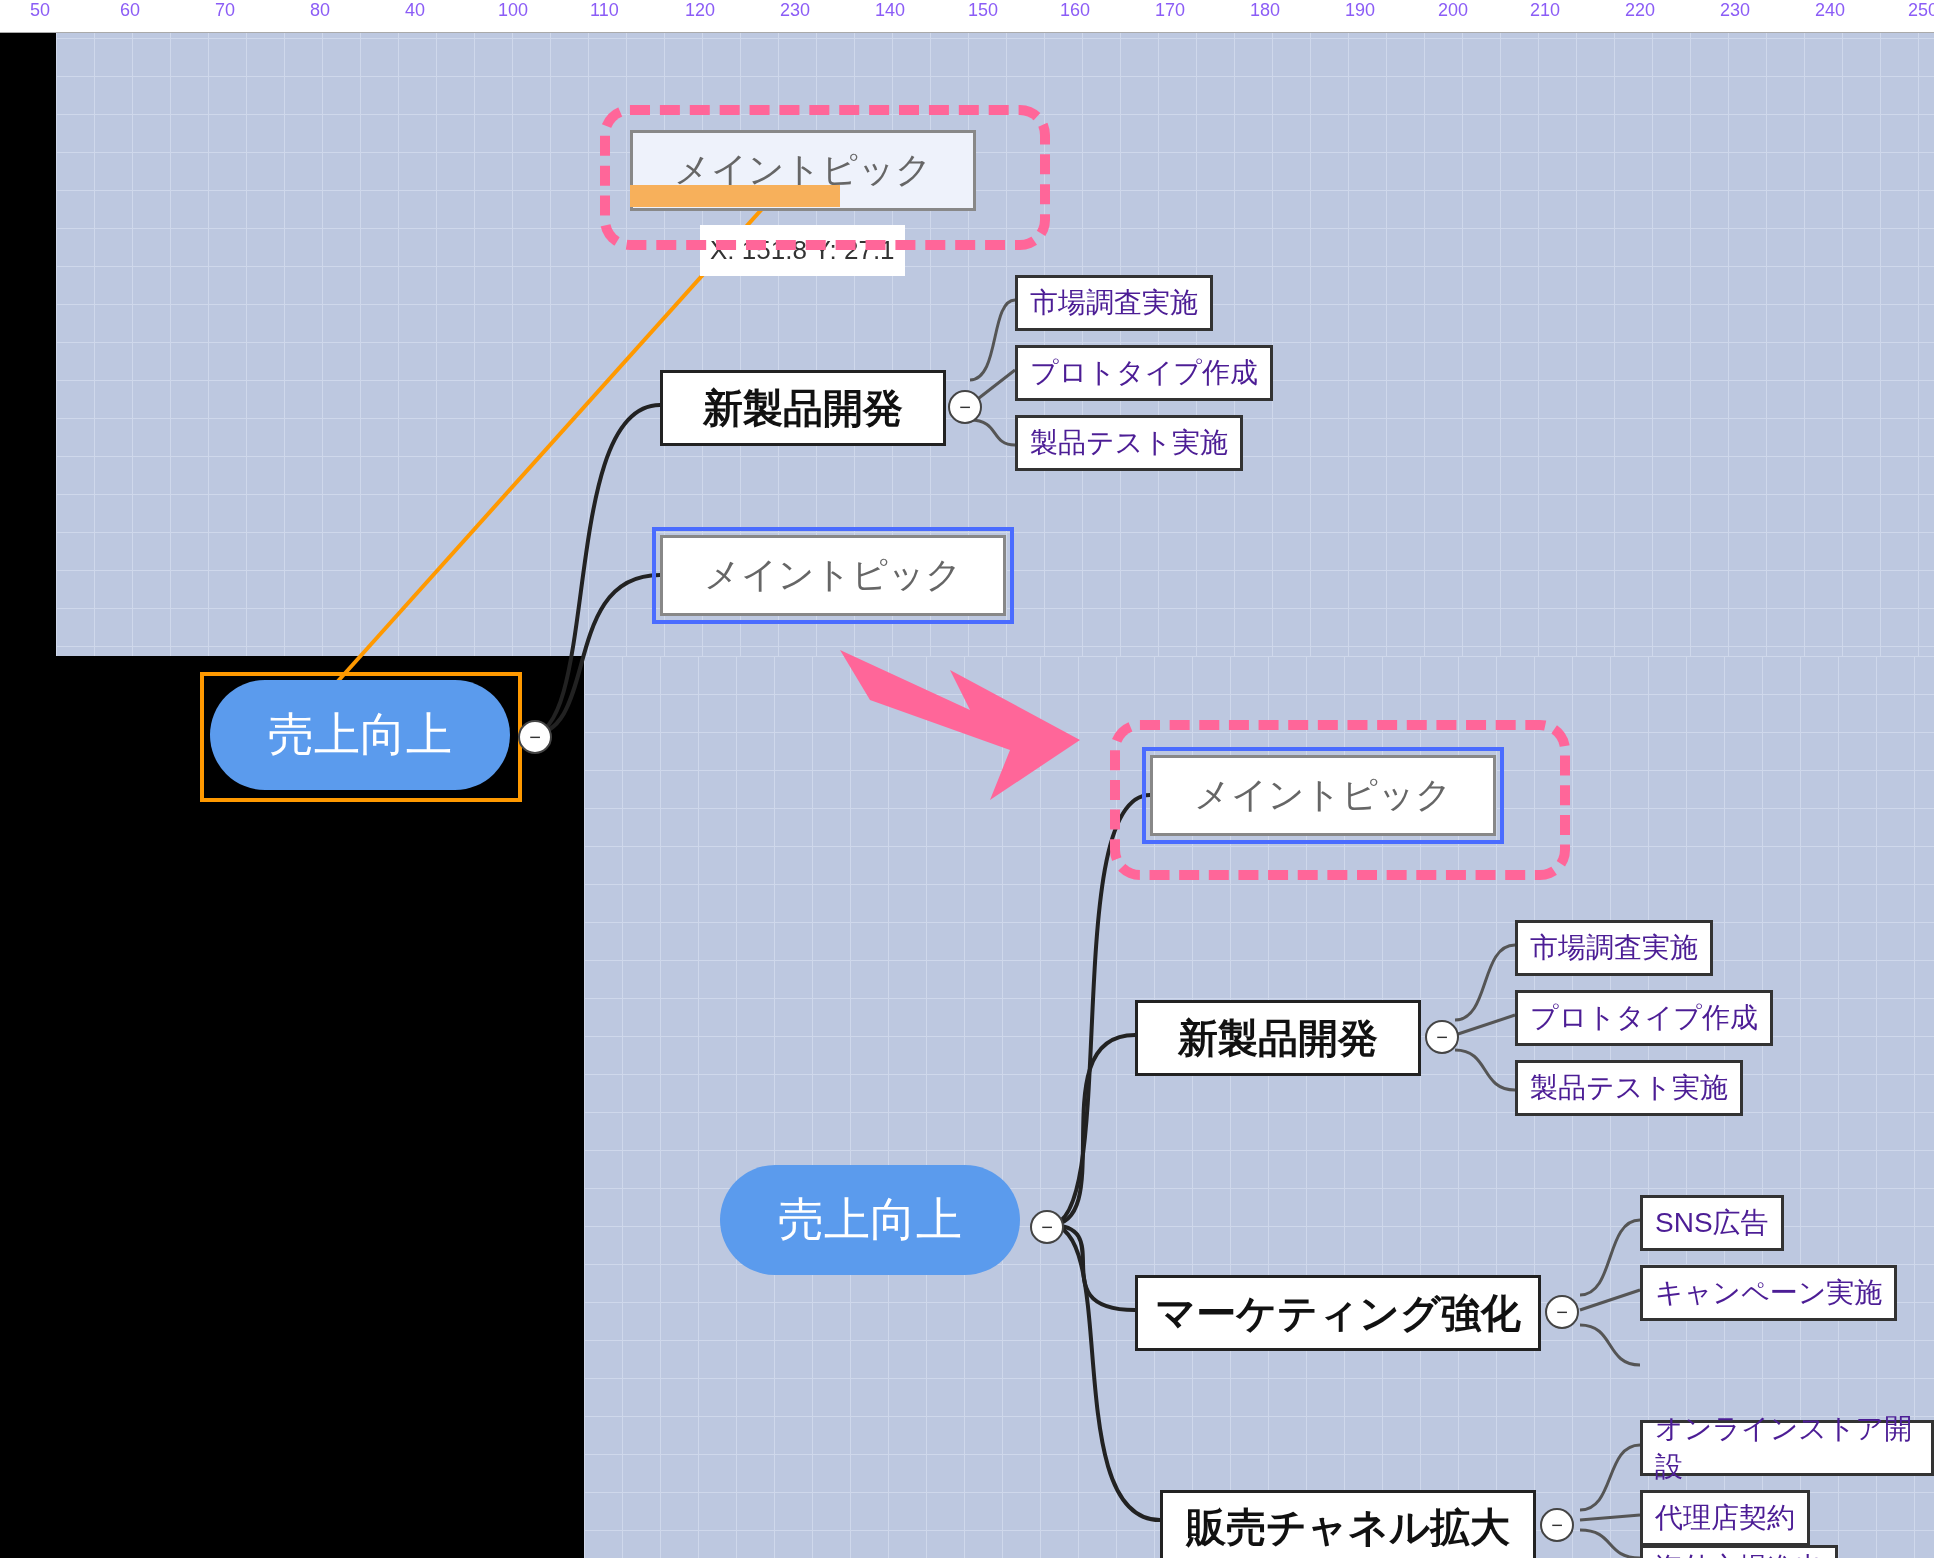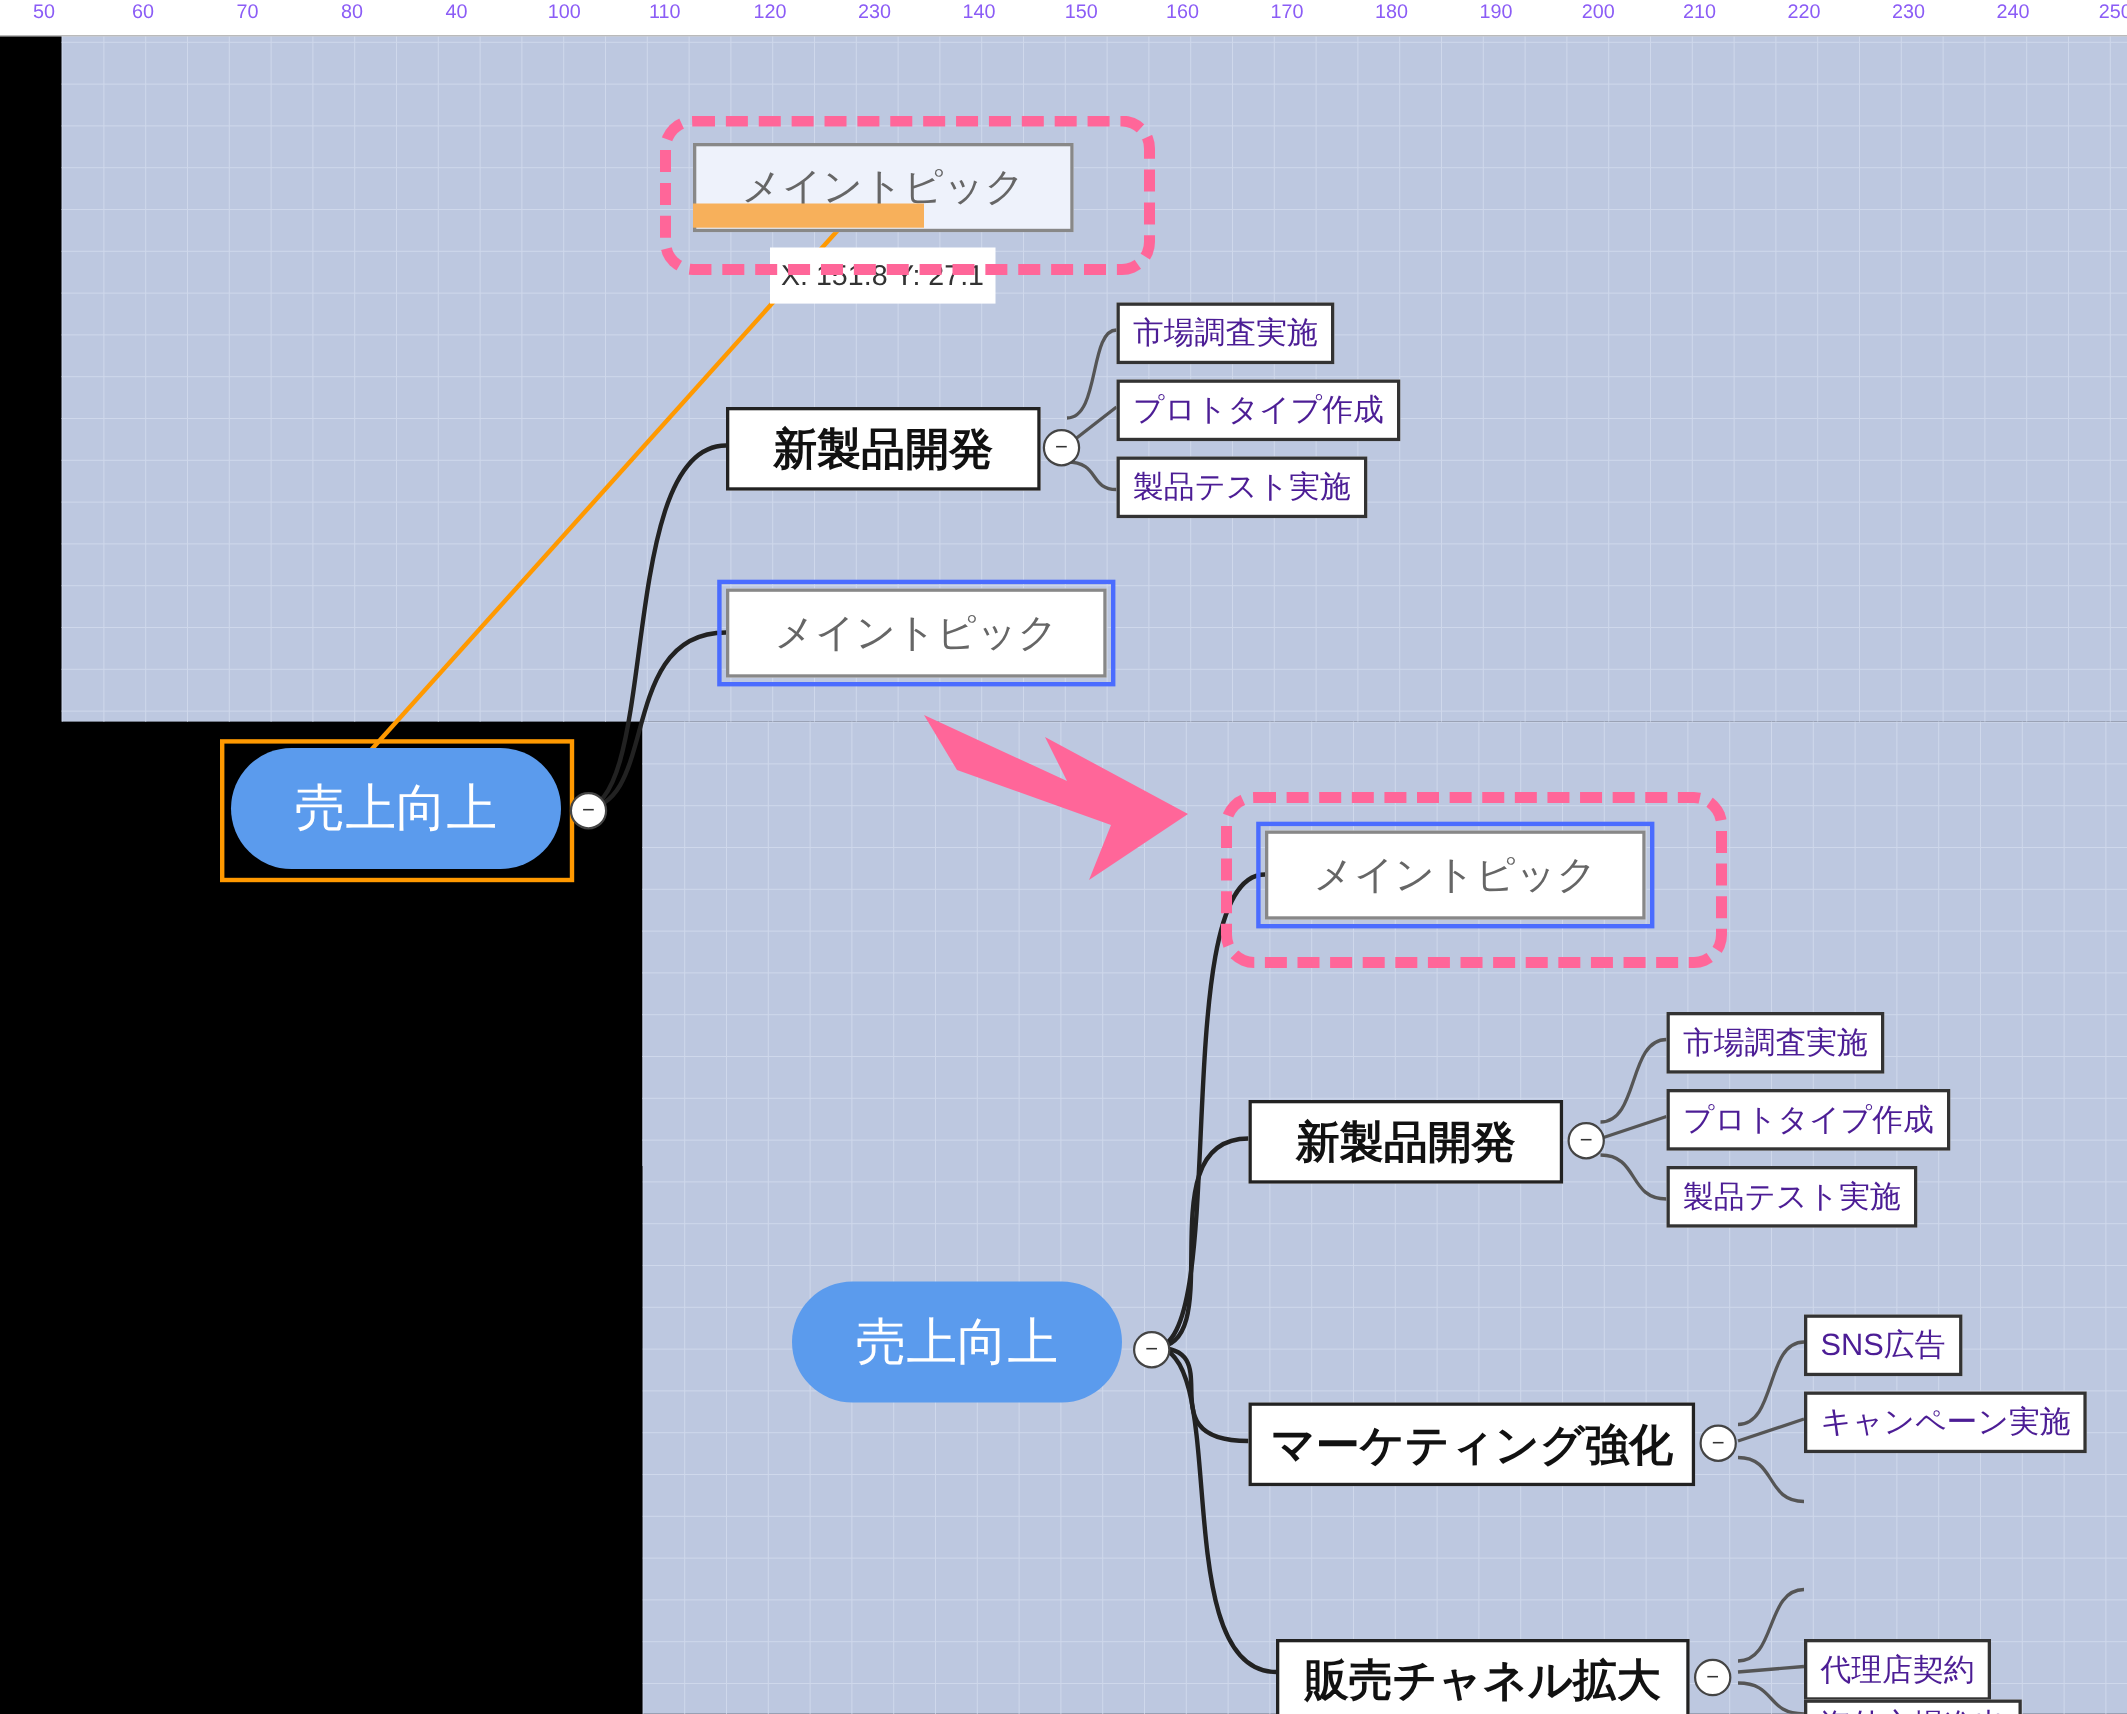--- a/index.html
+++ b/index.html
@@ -136,18 +136,19 @@
   <div class="topic-plain" style="left:1515px;top:990px;height:50px">プロトタイプ作成</div>
   <div class="topic-plain" style="left:1515px;top:1060px;height:50px">製品テスト実施</div>
 
   <div class="topic-bold" style="left:1135px;top:1275px;width:400px;height:70px">マーケティング強化</div>
   <div class="toggle" style="left:1545px;top:1295px">−</div>
   <div class="topic-plain" style="left:1640px;top:1195px;height:50px">SNS広告</div>
   <div class="topic-plain" style="left:1640px;top:1265px;height:50px">キャンペーン実施</div>
 
   <div class="topic-bold" style="left:1160px;top:1490px;width:370px;height:68px">販売チャネル拡大</div>
   <div class="toggle" style="left:1540px;top:1508px">−</div>
+  <div class="topic-plain" style="left:1640px;top:1420px;height:50px">オンラインストア開設</div>
   <div class="topic-plain" style="left:1640px;top:1490px;height:50px">代理店契約</div>
   <div class="topic-plain" style="left:1640px;top:1545px;height:40px;overflow:hidden">海外市場進出</div>
 
   <div class="dashbox" style="left:1110px;top:720px;width:440px;height:140px"></div>
 
 </div>
 
 </body></html>

